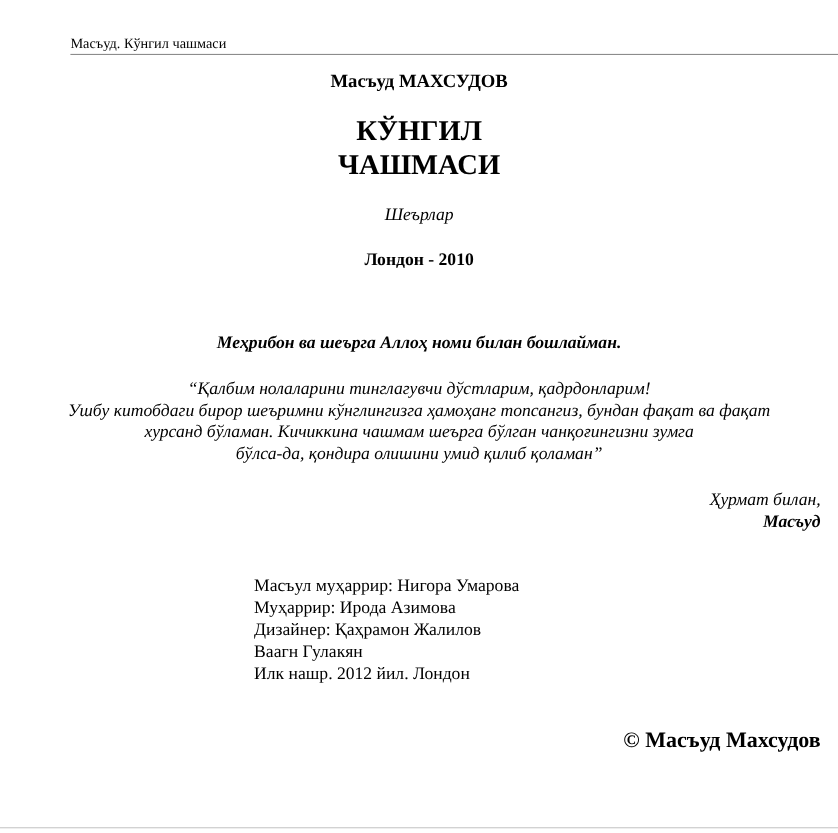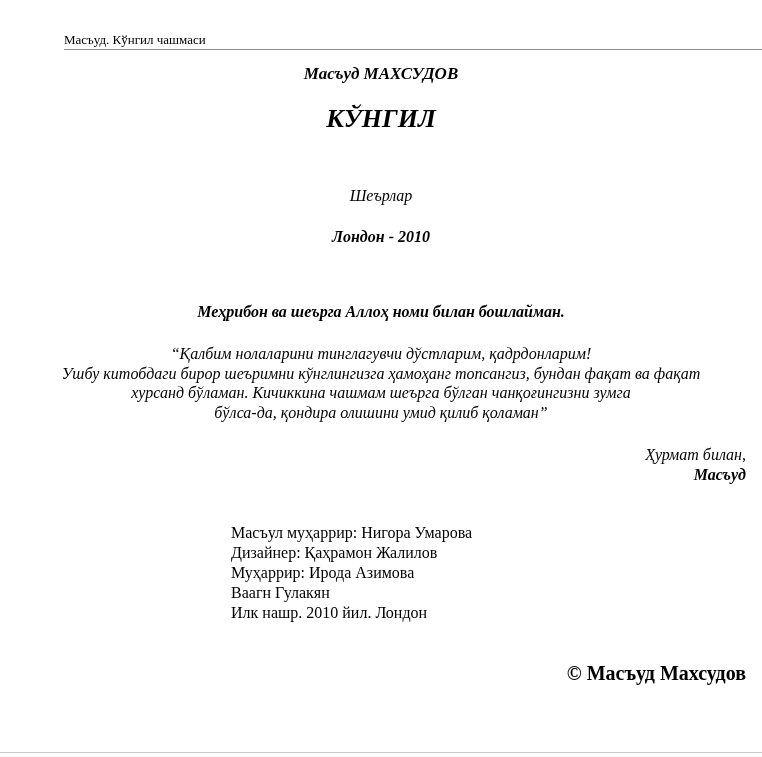--- a/index.html
+++ b/index.html
@@ -24,21 +24,20 @@
       border-bottom: 1px solid #8c8c8c;
       font-size: 13px;
       line-height: 15px;
       margin-left: 36px;
     }
     .abs-center {
       position: absolute;
       left: 0;
       width: 762px;
       text-align: center;
-      font-style: italic;
     }
     .author {
       top: 64px;
       font-size: 17px;
       font-weight: bold;
       line-height: 20px;
     }
     .title {
       top: 103px;
       font-size: 26px;
@@ -108,20 +107,21 @@
   </style>
 </head>
 <body>
 
 <div class="running-header">Масъуд. Кўнгил чашмаси</div>
 
 <div class="abs-center author">Масъуд МАХСУДОВ</div>
 
 <div class="abs-center title">
   <div>КЎНГИЛ</div>
+  <div>ЧАШМАСИ</div>
 </div>
 
 <div class="abs-center genre">Шеърлар</div>
 
 <div class="abs-center place-year">Лондон - 2010</div>
 
 <div class="abs-center basmala">Меҳрибон ва шеърга Аллоҳ номи билан бошлайман.</div>
 
 <div class="abs-center preface">
   <div>“Қалбим нолаларини тинглагувчи дўстларим, қадрдонларим!</div>
@@ -130,21 +130,21 @@
   <div>бўлса-да, қондира олишини умид қилиб қоламан”</div>
 </div>
 
 <div class="signoff">
   <div class="regards">Ҳурмат билан,</div>
   <div class="signature">Масъуд</div>
 </div>
 
 <div class="credits">
   <div>Масъул муҳаррир: Нигора Умарова</div>
+  <div>Муҳаррир: Ирода Азимова</div>
   <div>Дизайнер: Қаҳрамон Жалилов</div>
-  <div>Муҳаррир: Ирода Азимова</div>
   <div>Ваагн Гулакян</div>
-  <div>Илк нашр. 2010 йил. Лондон</div>
+  <div>Илк нашр. 2012 йил. Лондон</div>
 </div>
 
 <div class="copyright">© Масъуд Махсудов</div>
 
 <div class="bottom-rule"></div>
 
 </body></html>

